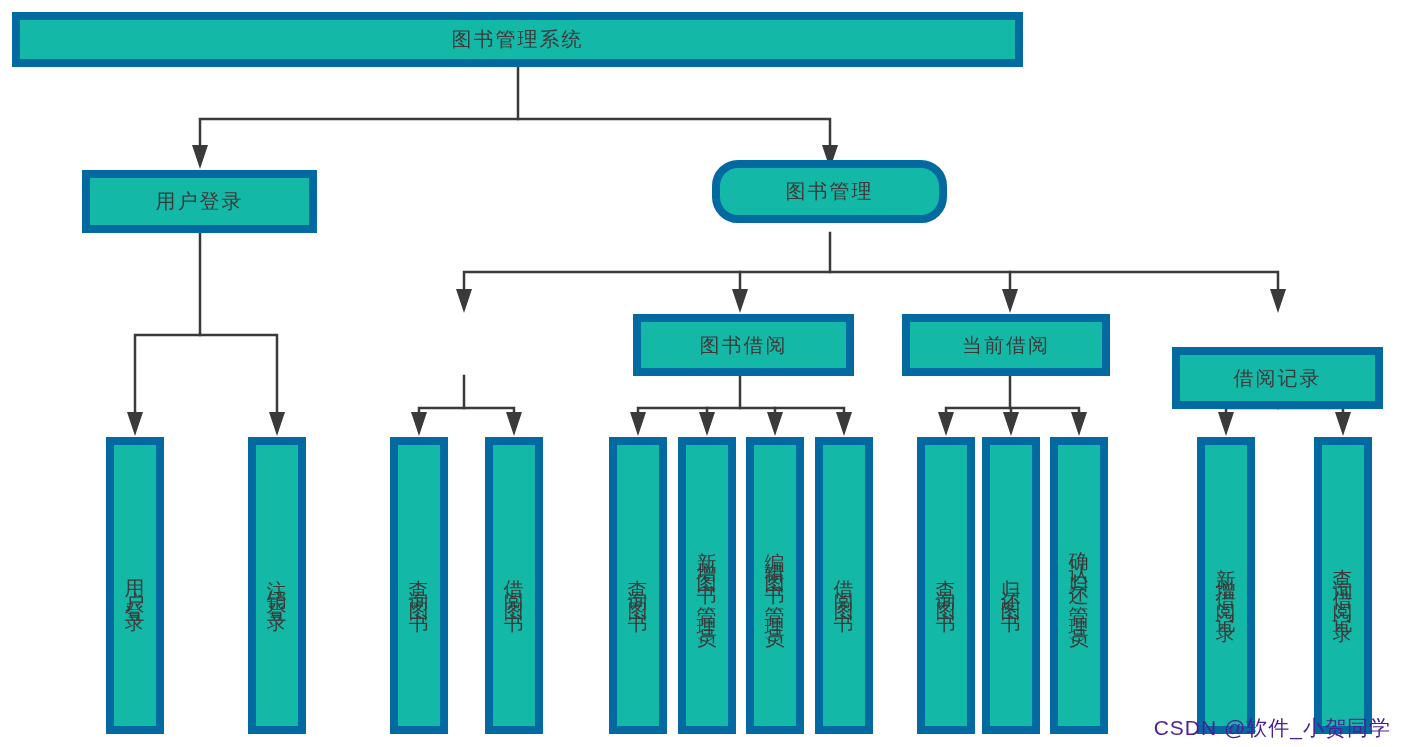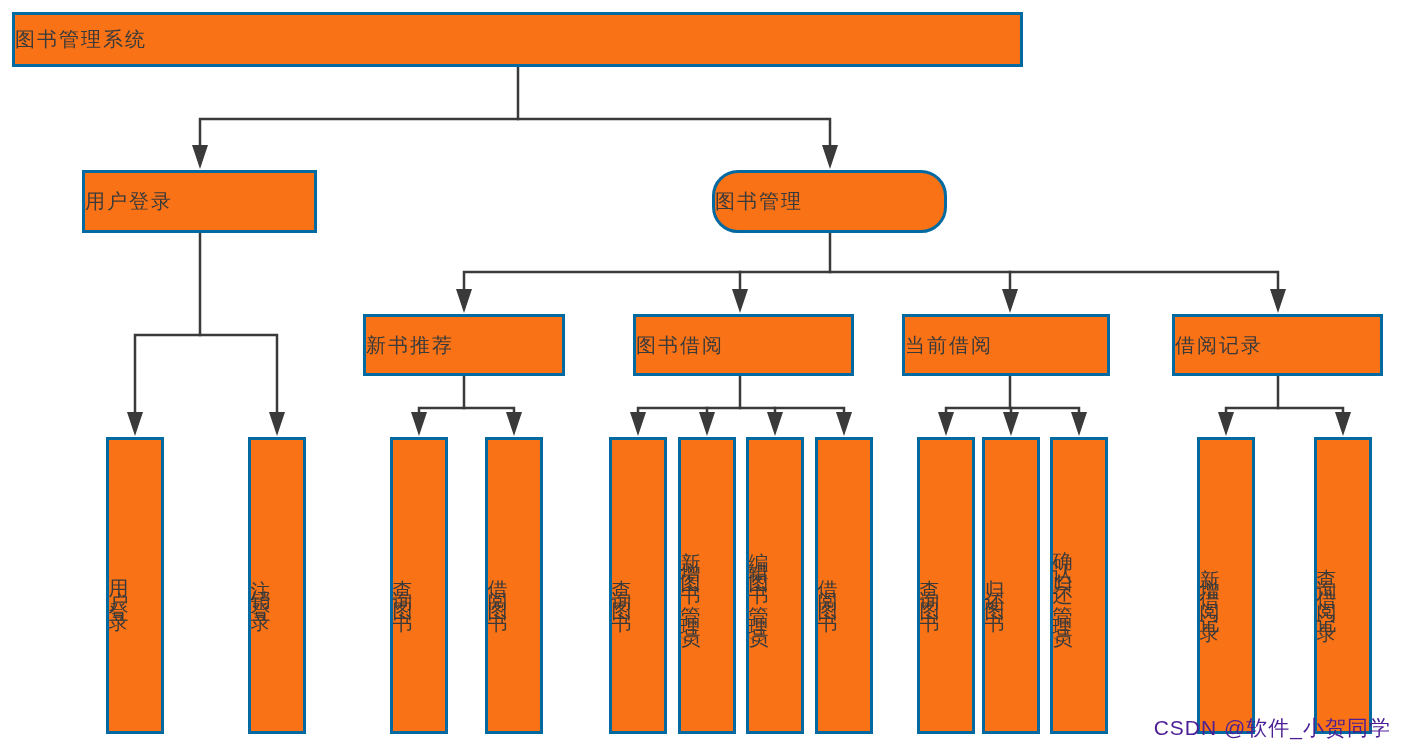--- a/index.html
+++ b/index.html
@@ -18,24 +18,25 @@
   .connectors {
     position: absolute;
     left: 0; top: 0;
     width: 1405px;
     height: 747px;
     z-index: 0;
   }
   .node {
     position: absolute;
     box-sizing: border-box;
-    border: 3px solid #0369a1;
-    background: #f97316;
+    border: 8px solid #0369a1;
+    background: #14b8a6;
     display: flex;
     align-items: center;
+    justify-content: center;
     color: #3a3a3a;
     font-size: 20px;
     letter-spacing: 2px;
     z-index: 1;
     white-space: nowrap;
   }
   .leaf {
     width: 58px;
     top: 437px;
     height: 297px;
@@ -46,27 +47,27 @@
     letter-spacing: 11px;
     font-size: 20px;
     line-height: 1;
     white-space: nowrap;
   }
   .h-node { height: 63px; }
   
   .root-node  { left: 12px;  top: 12px;  width: 1011px; height: 55px; }
   
   .l2-a { left: 82px;  top: 170px; width: 235px; }
-  .l2-b { left: 712px; top: 170px; width: 235px; border-radius: 26px; }
+  .l2-b { left: 712px; top: 160px; width: 235px; border-radius: 26px; }
   
   .l3   { top: 314px; height: 62px; }
   .l3-a { left: 363px;  width: 202px; }
   .l3-b { left: 633px;  width: 221px; }
   .l3-c { left: 902px;  width: 208px; }
-  .l3-d { left: 1172px; width: 211px; }
+  .l3-d { left: 1172px; width: 211px; margin-top: 33px; }
   
   .leaf-ul1 { left: 106px; }
   .leaf-ul2 { left: 248px; }
   .leaf-nb1 { left: 390px; }
   .leaf-nb2 { left: 485px; }
   .leaf-bw1 { left: 609px; }
   .leaf-bw2 { left: 678px; }
   .leaf-bw3 { left: 746px; }
   .leaf-bw4 { left: 815px; }
   .leaf-cu1 { left: 917px; }
@@ -146,23 +147,20 @@
     <span>图书管理系统</span>
   </div>
 
   <div class="node h-node l2-a">
     <span>用户登录</span>
   </div>
   <div class="node h-node l2-b">
     <span>图书管理</span>
   </div>
 
-  <div class="node l3 l3-a">
-    <span>新书推荐</span>
-  </div>
   <div class="node l3 l3-b">
     <span>图书借阅</span>
   </div>
   <div class="node l3 l3-c">
     <span>当前借阅</span>
   </div>
   <div class="node l3 l3-d">
     <span>借阅记录</span>
   </div>
 

